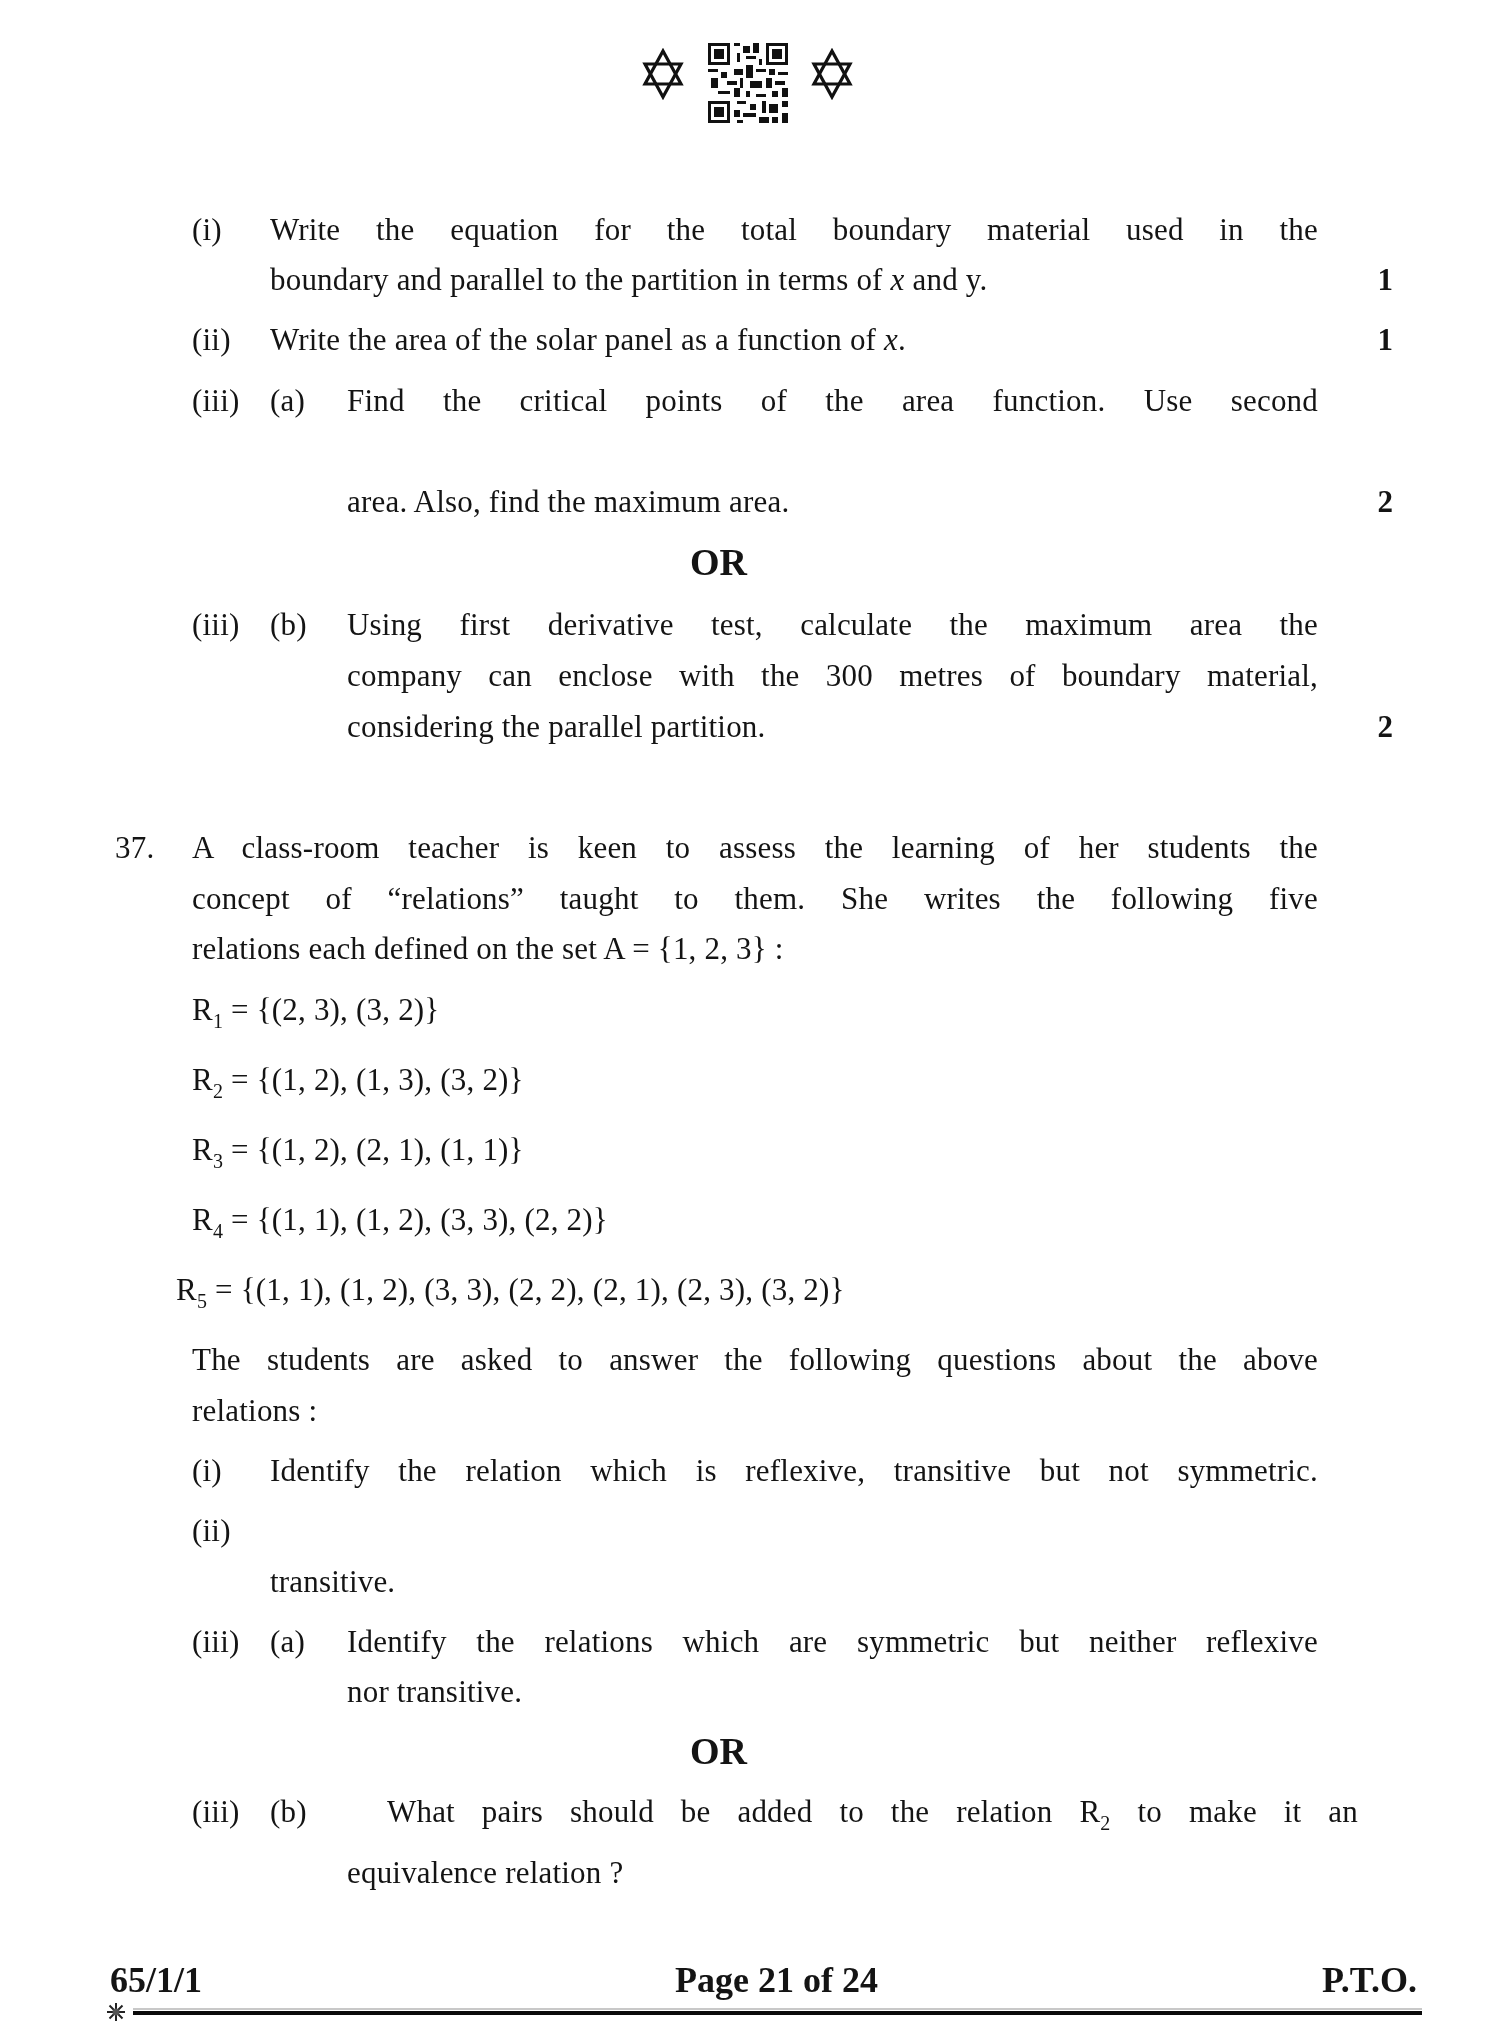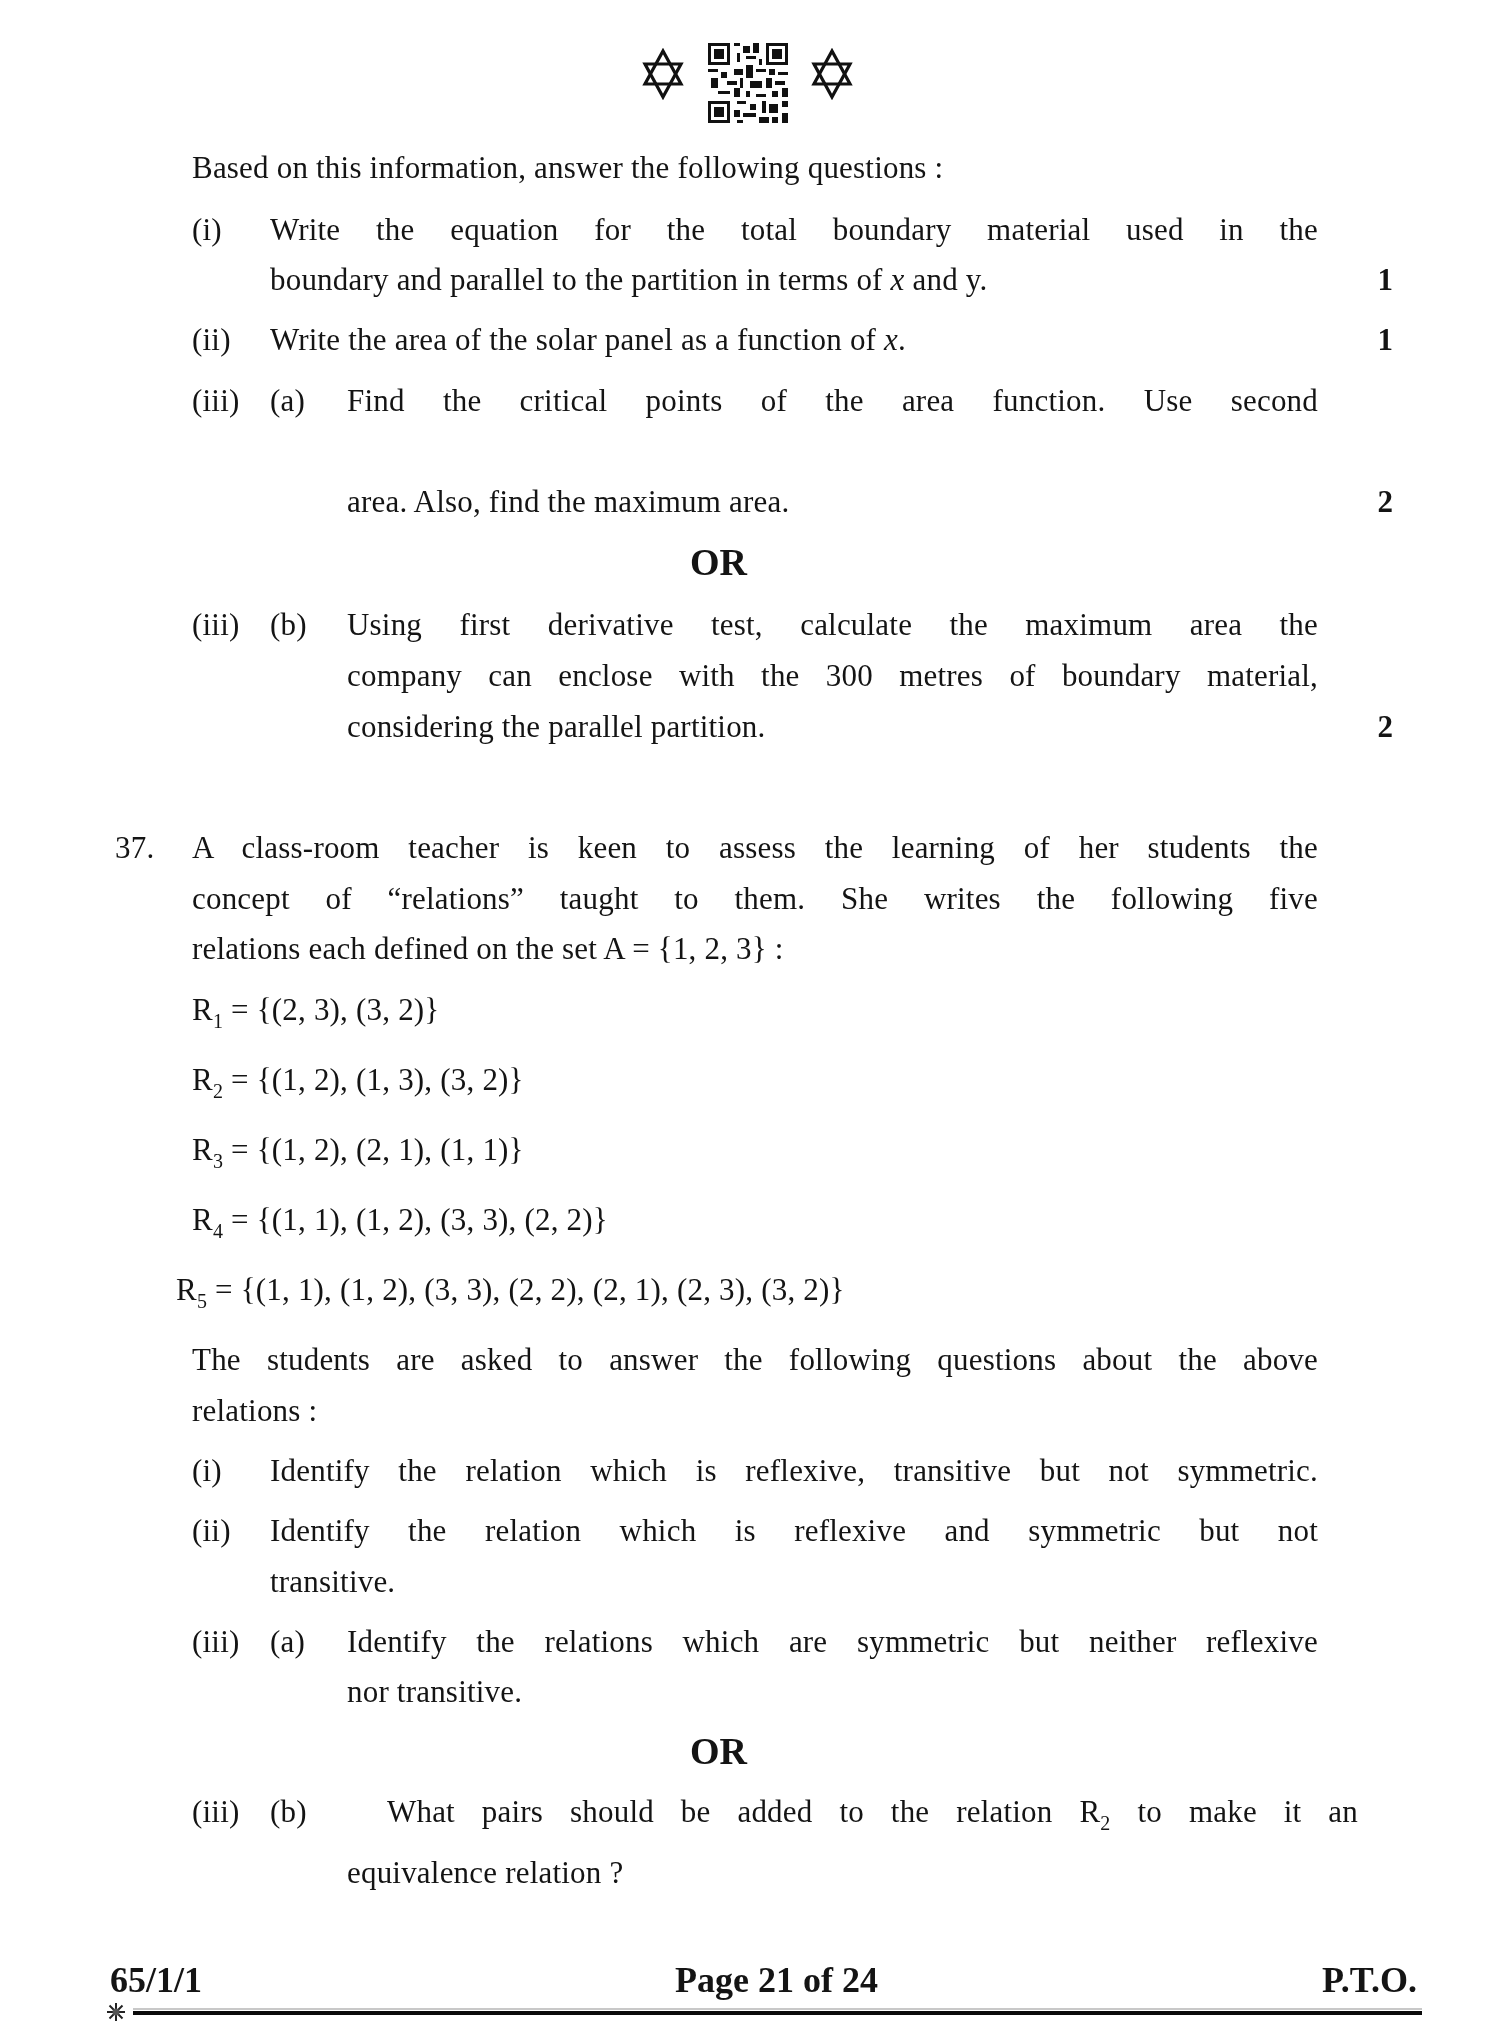--- a/index.html
+++ b/index.html
@@ -86,21 +86,20 @@
       <rect x="20" y="23" width="2" height="2"></rect>
         <rect x="23" y="22" width="2" height="3"></rect>
         <rect x="9" y="24" width="2" height="1"></rect>
     </g>
   </svg>
   <svg class="star" style="left:811px" viewBox="0 0 42 52">
     <polygon points="21,3 39,36 3,36" fill="none" stroke="#111" stroke-width="3.2"></polygon>
     <polygon points="21,49 39,16 3,16" fill="none" stroke="#111" stroke-width="3.2"></polygon>
   </svg>
 
-  <div class="ln" style="left:192px; top:150px;">Based on this information, answer the following questions :</div>
 
   <div class="ln" style="left:192px; top:212px;">(i)</div>
   <div class="ln just" style="left:270px; top:212px; width:1048px;">Write the equation for the total boundary material used in the</div>
   <div class="ln" style="left:270px; top:262px;"><span>boundary and parallel to the partition in terms of </span><span class="it">x</span><span> and y.</span></div>
   <div class="mark" style="top:262px;">1</div>
 
   <div class="ln" style="left:192px; top:322px;">(ii)</div>
   <div class="ln" style="left:270px; top:322px;"><span>Write the area of the solar panel as a function of </span><span class="it">x</span><span>.</span></div>
   <div class="mark" style="top:322px;">1</div>
 
@@ -130,21 +129,20 @@
   <div class="ln" style="left:192px; top:1202px;"><span>R</span><sub>4</sub> <span>= {(1, 1), (1, 2), (3, 3), (2, 2)}</span></div>
   <div class="ln" style="left:176px; top:1272px;"><span>R</span><sub>5</sub> <span>= {(1, 1), (1, 2), (3, 3), (2, 2), (2, 1), (2, 3), (3, 2)}</span></div>
 
   <div class="ln just" style="left:192px; top:1342px; width:1126px;">The students are asked to answer the following questions about the above</div>
   <div class="ln" style="left:192px; top:1393px;">relations :</div>
 
   <div class="ln" style="left:192px; top:1453px;">(i)</div>
   <div class="ln just" style="left:270px; top:1453px; width:1048px;">Identify the relation which is reflexive, transitive but not symmetric.</div>
 
   <div class="ln" style="left:192px; top:1513px;">(ii)</div>
-  <div class="ln just" style="left:270px; top:1513px; width:1048px;">Identify the relation which is reflexive and symmetric but not</div>
   <div class="ln" style="left:270px; top:1564px;">transitive.</div>
 
   <div class="ln" style="left:192px; top:1624px;">(iii)</div>
   <div class="ln" style="left:270px; top:1624px;">(a)</div>
   <div class="ln just" style="left:347px; top:1624px; width:971px;">Identify the relations which are symmetric but neither reflexive</div>
   <div class="ln" style="left:347px; top:1674px;">nor transitive.</div>
 
   <div class="or" style="top:1733px;">OR</div>
 
   <div class="ln" style="left:192px; top:1794px;">(iii)</div>

